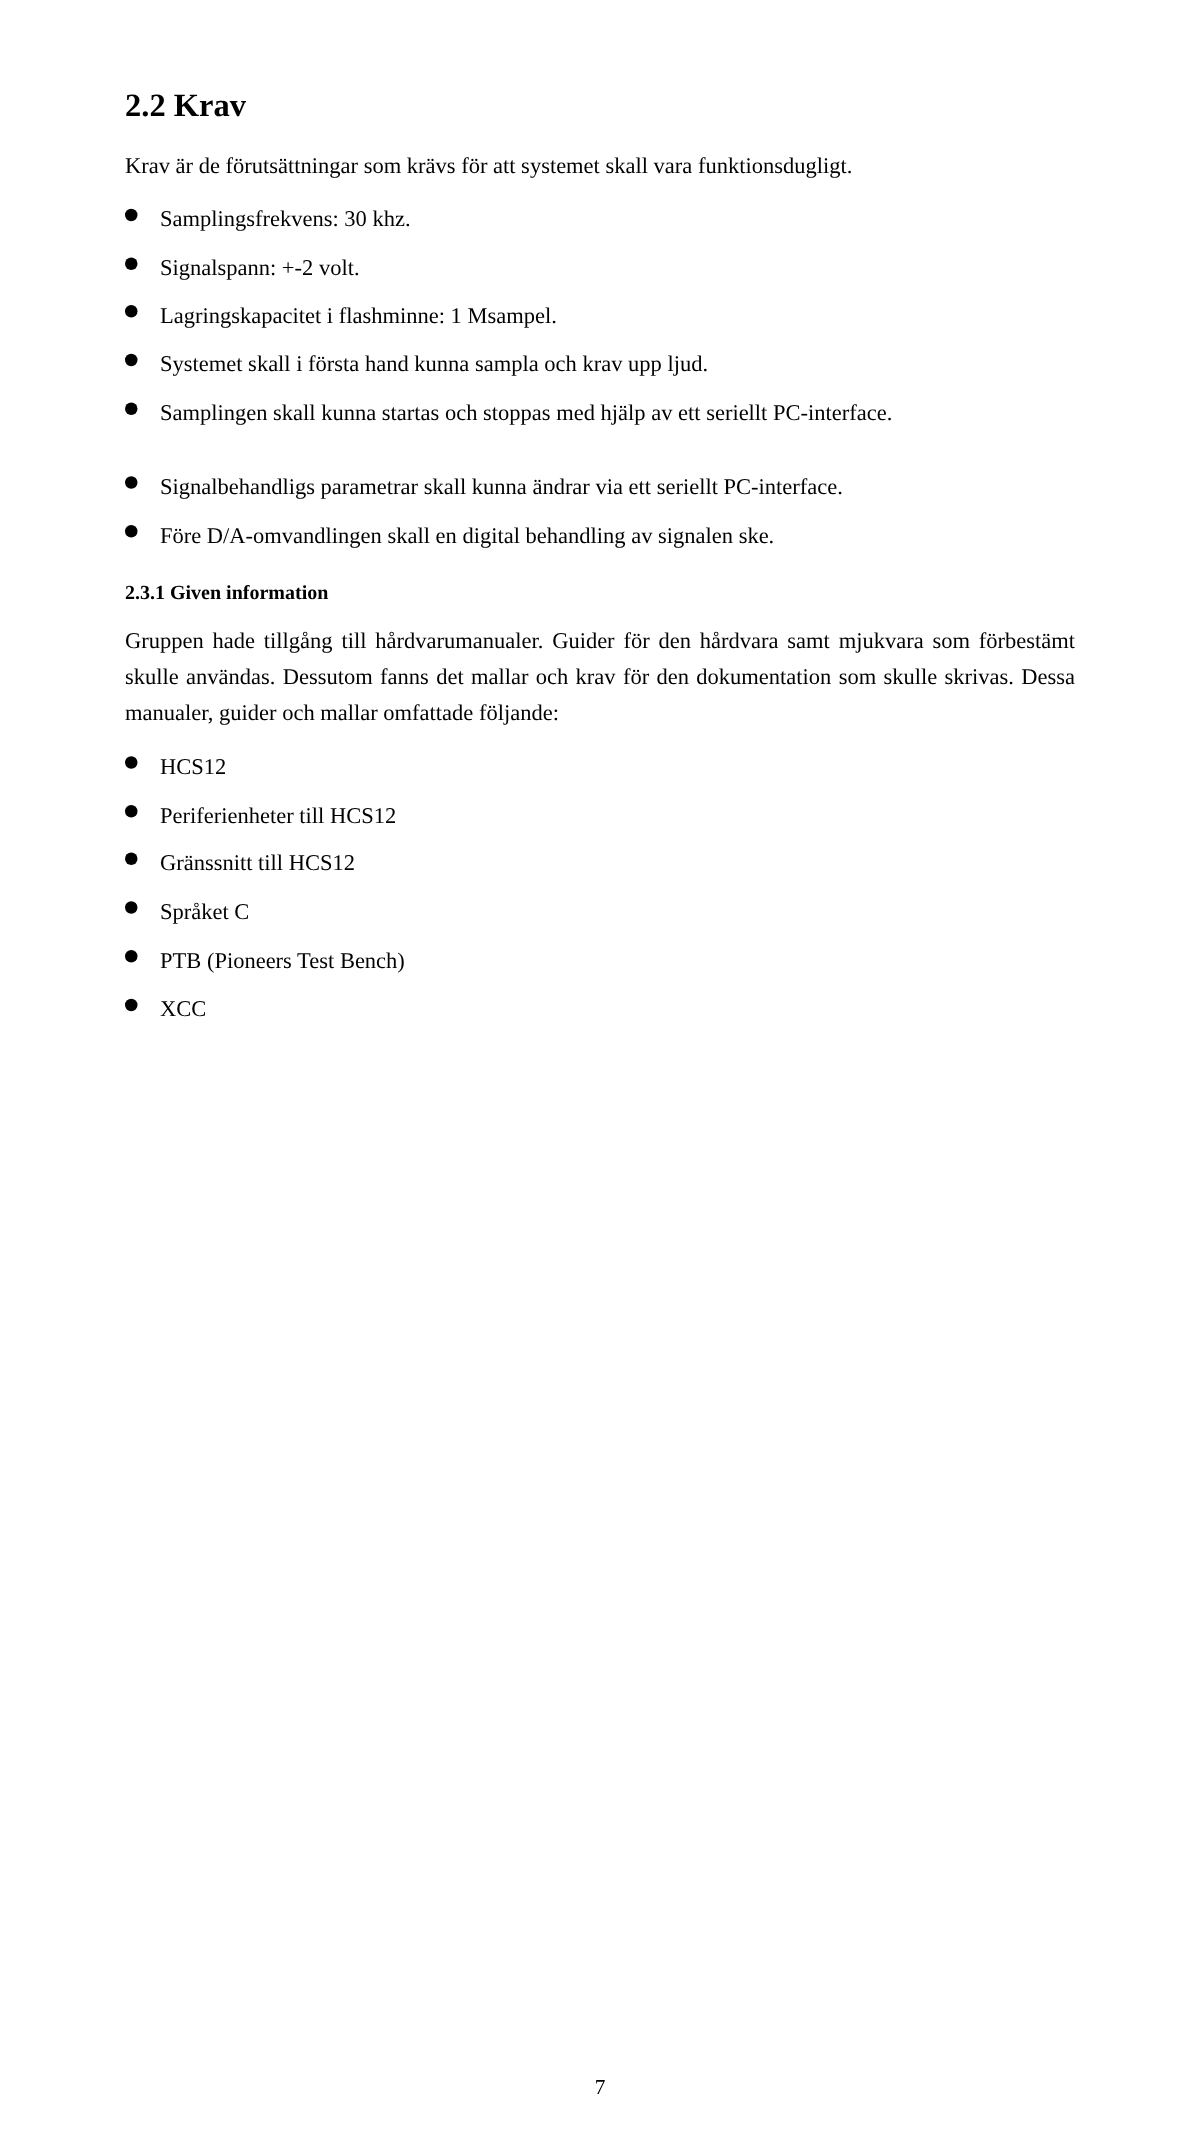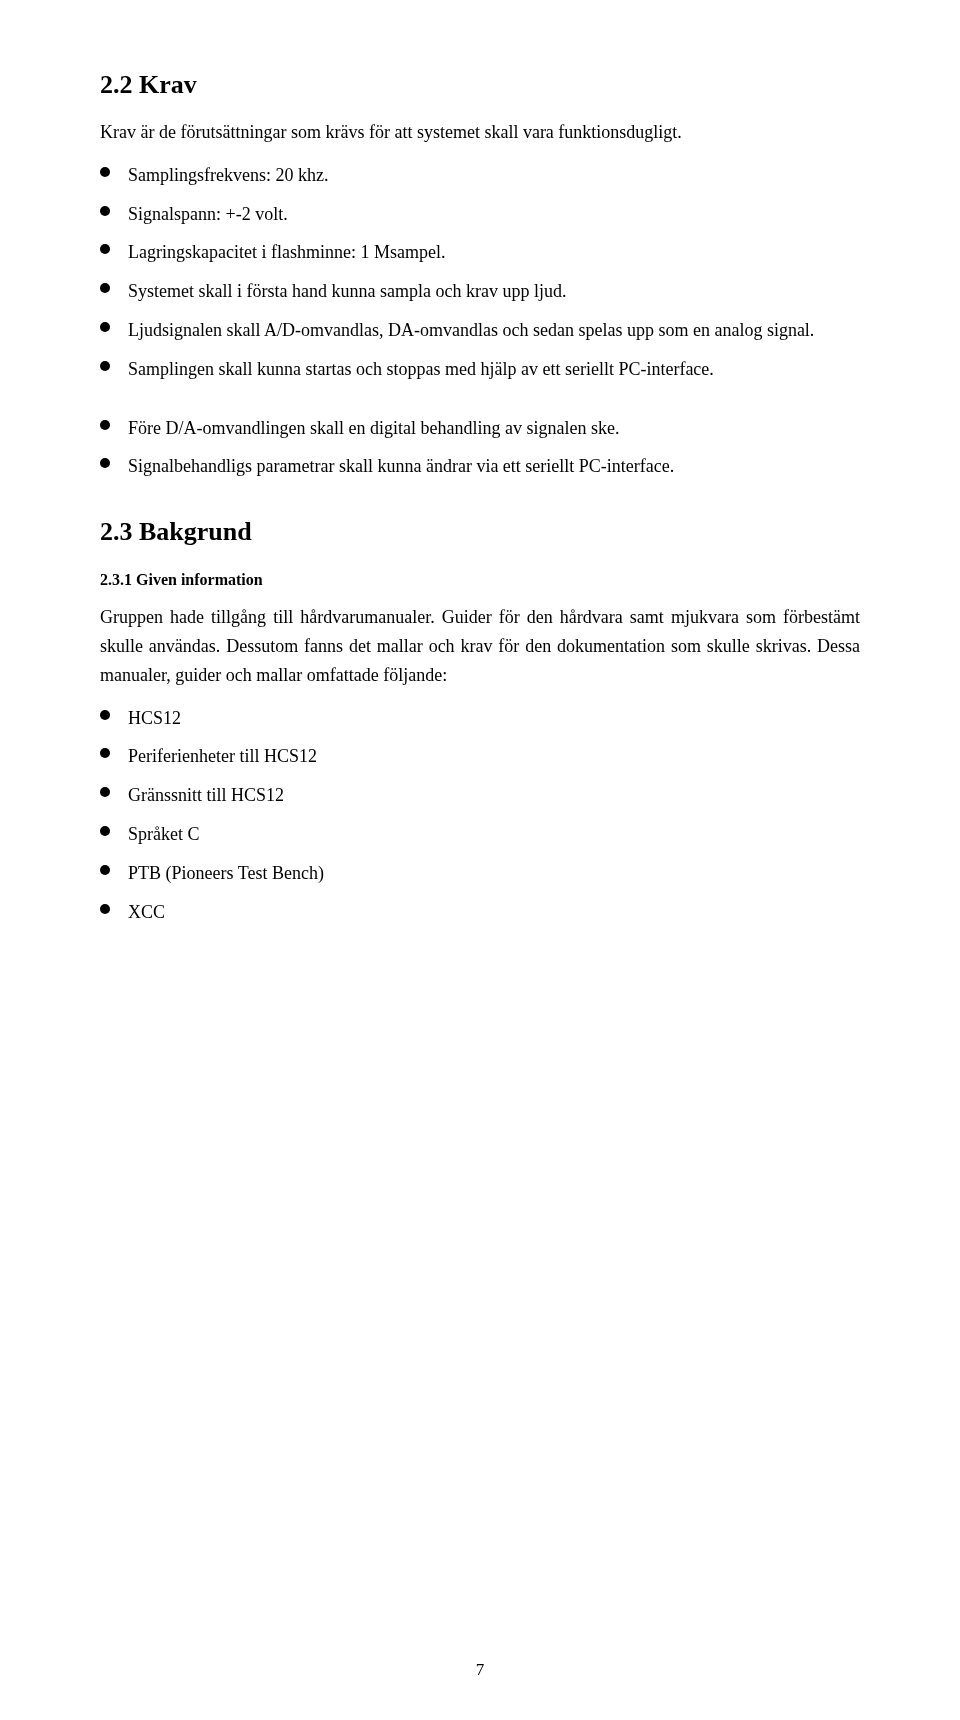--- a/index.html
+++ b/index.html
@@ -112,62 +112,55 @@
 
 <div class="page">
 
   <div class="section-2-2">
     <div class="section-heading">2.2 Krav</div>
     <p>Krav är de förutsättningar som krävs för att systemet skall vara funktionsdugligt.</p>
 
     <ul class="bullet-list">
       <li>
         <span class="bullet-dot"></span>
-        <span class="bullet-text">Samplingsfrekvens: 20 khz.</span>
+        <span class="bullet-text">Samplingsfrekvens: 30 khz.</span>
       </li>
       <li>
         <span class="bullet-dot"></span>
         <span class="bullet-text">Signalspann: +-2 volt.</span>
       </li>
       <li>
         <span class="bullet-dot"></span>
         <span class="bullet-text">Lagringskapacitet i flashminne: 1 Msampel.</span>
       </li>
       <li>
         <span class="bullet-dot"></span>
         <span class="bullet-text">Systemet skall i första hand kunna sampla och krav upp ljud.</span>
       </li>
       <li>
         <span class="bullet-dot"></span>
-        <span class="bullet-text">Ljudsignalen skall A/D-omvandlas, DA-omvandlas och sedan spelas upp som en analog signal.</span>
-      </li>
-      <li>
-        <span class="bullet-dot"></span>
         <span class="bullet-text">Samplingen skall kunna startas och stoppas med hjälp av ett seriellt PC-interface.</span>
       </li>
     </ul>
   </div>
 
   <div class="section-2-2-1">
 
     <ul class="bullet-list">
       <li>
         <span class="bullet-dot"></span>
-        <span class="bullet-text">Före D/A-omvandlingen skall en digital behandling av signalen ske.</span>
+        <span class="bullet-text">Signalbehandligs parametrar skall kunna ändrar via ett seriellt PC-interface.</span>
       </li>
       <li>
         <span class="bullet-dot"></span>
-        <span class="bullet-text">Signalbehandligs parametrar skall kunna ändrar via ett seriellt PC-interface.</span>
+        <span class="bullet-text">Före D/A-omvandlingen skall en digital behandling av signalen ske.</span>
       </li>
     </ul>
   </div>
 
-  <div class="section-2-3">
-    <div class="section-heading">2.3 Bakgrund</div>
-  </div>
 
   <div class="section-2-3-1">
     <div class="subsubsection-heading">2.3.1 Given information</div>
 
     <p>Gruppen hade tillgång till hårdvarumanualer. Guider för den hårdvara samt mjukvara som förbestämt skulle användas. Dessutom fanns det mallar och krav för den dokumentation som skulle skrivas. Dessa manualer, guider och mallar omfattade följande:</p>
 
     <ul class="bullet-list">
       <li>
         <span class="bullet-dot"></span>
         <span class="bullet-text">HCS12</span>

